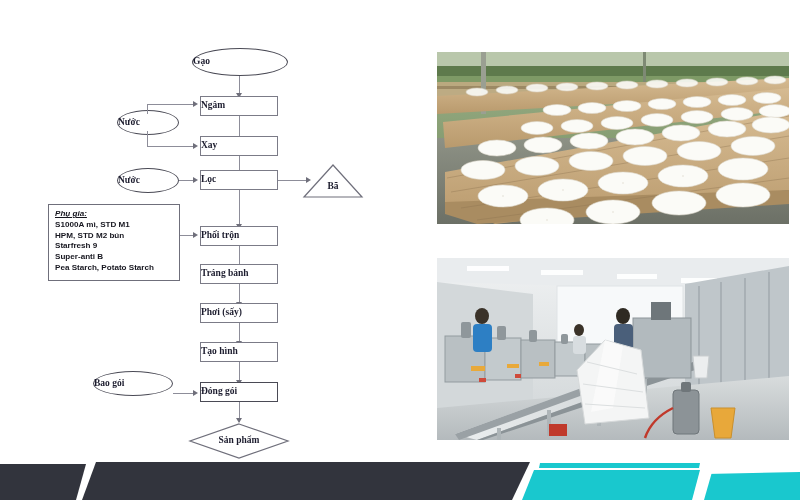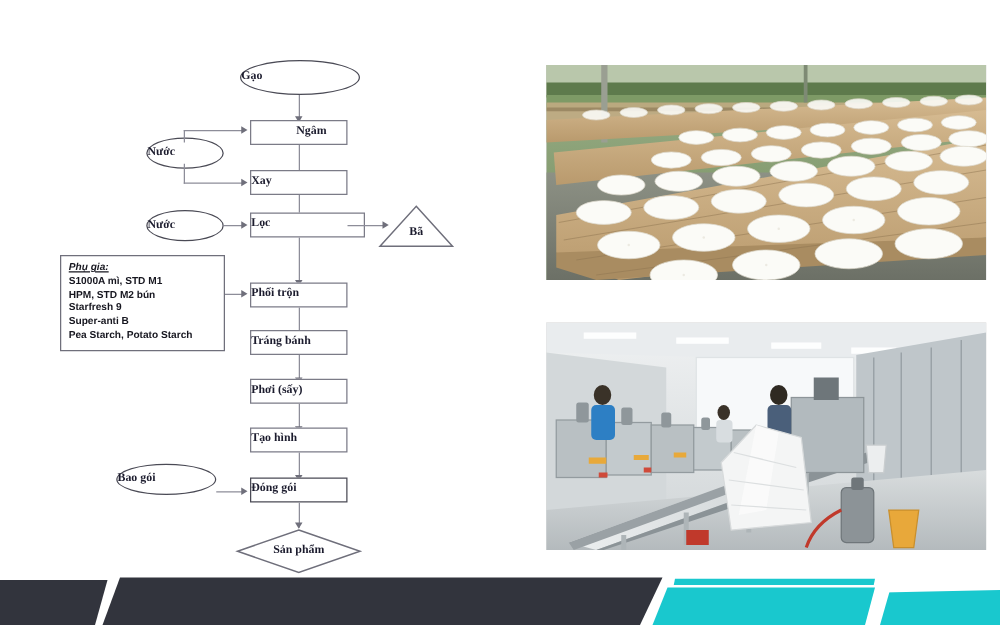--- a/index.html
+++ b/index.html
@@ -55,21 +55,21 @@
 
 
   <div>
 
     <div class="node ovalnode" style="left:192px;top:48px;width:96px;height:28px;">
       <span>Gạo</span>
     </div>
     <div class="vline" style="left:238.5px;top:76px;height:19px;"></div>
     <div class="arrow-d" style="left:235.5px;top:93px;"></div>
 
-    <div class="node boxnode" style="left:200px;top:96px;width:78px;height:20px;padding-left:36px;">
+    <div class="node boxnode" style="left:200px;top:96px;width:78px;height:20px;">
       <span>Ngâm</span>
     </div>
     <div class="vline" style="left:238.5px;top:116px;height:22px;"></div>
     <div class="arrow-d" style="left:235.5px;top:136px;"></div>
 
     <div class="node ovalnode" style="left:117px;top:110px;width:62px;height:25px;">
       <span>Nước</span>
     </div>
 
     <div class="vline" style="left:147px;top:104px;height:10px;"></div>
@@ -85,21 +85,21 @@
     </div>
     <div class="vline" style="left:238.5px;top:156px;height:22px;"></div>
     <div class="arrow-d" style="left:235.5px;top:175px;"></div>
 
     <div class="node ovalnode" style="left:117px;top:168px;width:62px;height:25px;">
       <span>Nước</span>
     </div>
     <div class="hline" style="left:179px;top:180px;width:15px;"></div>
     <div class="arrow-r" style="left:193px;top:177px;"></div>
 
-    <div class="node boxnode" style="left:200px;top:170px;width:92px;height:20px;">
+    <div class="node boxnode" style="left:200px;top:170px;width:78px;height:20px;">
       <span>Lọc</span>
     </div>
 
     <div class="hline" style="left:278px;top:180px;width:29px;"></div>
     <div class="arrow-r" style="left:306px;top:177px;"></div>
 
     <div class="triangle-wrap" style="left:302px;top:163px;width:62px;height:36px;">
       <svg width="62" height="36" viewBox="0 0 62 36">
         <polygon points="31,2 60,34 2,34" fill="#ffffff" stroke="#6f6f7b" stroke-width="1.2"></polygon>
       </svg>

